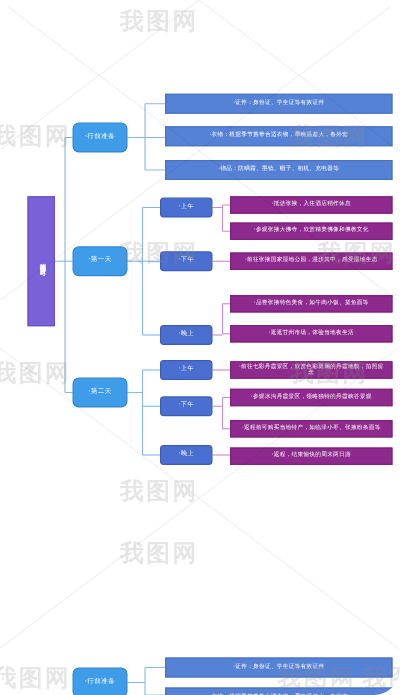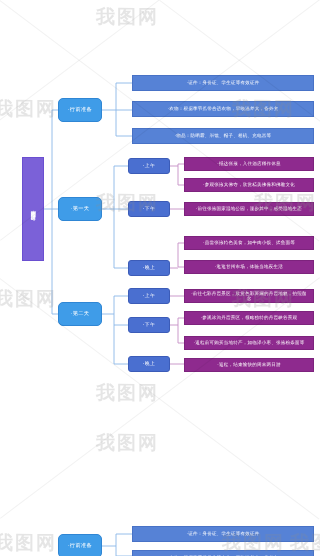--- a/index.html
+++ b/index.html
@@ -2,21 +2,21 @@
 <html><head>
 <meta charset="utf-8">
 <style>
   html,body{margin:0;padding:0;}
   body{
     width:320px;height:556px;
     background:#ffffff;
     font-family:"DejaVu Sans","Liberation Sans",sans-serif;
     overflow:hidden;position:relative;
   }
-  #canvas{position:absolute;left:0;top:0;width:320px;height:556px;overflow:hidden;}
+  #canvas{position:absolute;left:0;top:0;width:320px;height:556px;overflow:hidden;border-radius:21px;}
 
   
   .wm-layer{position:absolute;left:0;top:0;width:320px;height:556px;pointer-events:none;z-index:5;}
   .wm-diag{position:absolute;background:#000;opacity:.055;height:1px;transform-origin:0 0;}
   .wm-text{
     position:absolute;color:#8d8d8d;opacity:.22;
     font-size:19px;font-weight:bold;letter-spacing:2px;
     font-family:"DejaVu Sans","Liberation Sans",sans-serif;
     white-space:nowrap;
   }

